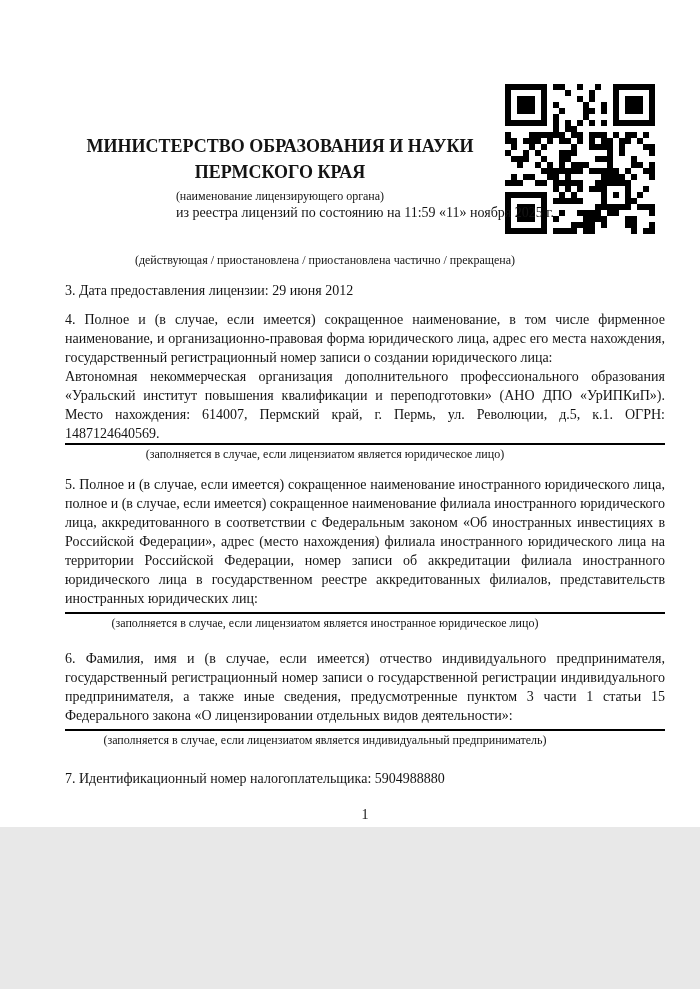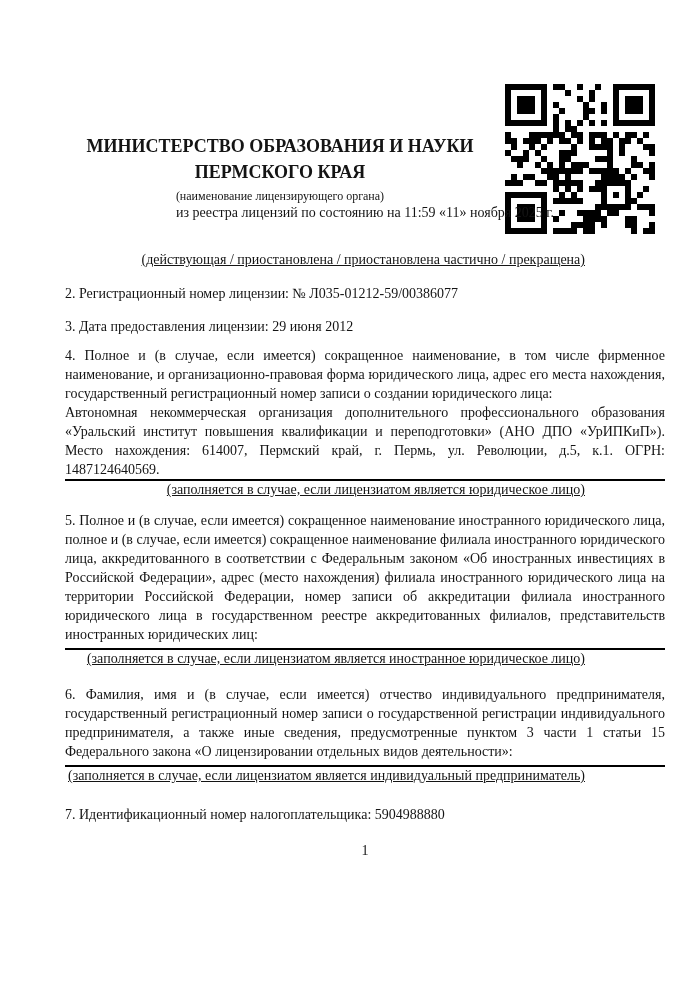--- a/index.html
+++ b/index.html
@@ -1,36 +1,36 @@
 <!DOCTYPE html>
 <html lang="ru"><head>
 <meta charset="utf-8">
 <style>
   html,body{margin:0;padding:0;background:#e8e8e8;}
   .page{
     position:relative;
-    width:700px;height:989px;
+    width:700px;height:827px;
     margin:0 auto;
     background:#ffffff;
     font-family:"Liberation Serif","DejaVu Serif",serif;
     color:#141414;
     font-size:14px;line-height:19px;
     overflow:hidden;
     box-sizing:border-box;
   }
   .qr{position:absolute;left:505px;top:84px;width:150px;height:150px;background:#fff;}
   .qr svg{display:block;}
   .content{position:absolute;left:65px;top:0;width:600px;}
   .org{margin-top:133px;width:430px;text-align:center;}
   .org-line{font-weight:bold;font-size:18px;line-height:26px;white-space:nowrap;}
   .org-note{font-size:12px;line-height:13px;margin-top:5px;}
   .doc-title{margin-top:100px;text-align:center;}
   .doc-subtitle{text-align:center;}
   .para{margin:0;text-align:justify;text-justify:inter-word;}
-  .note{font-size:14px;line-height:14px;text-align:right;width:520px;text-decoration:underline;}
+  .note{font-size:12px;line-height:14px;text-align:center;width:520px;}
   .fill-line{border:none;border-top:2px solid #000;height:0;width:600px;margin:0;padding:0;}
   .m-sec1{margin-top:31px;}
   .m-sec2{margin-top:17px;}
   .m-sec3{margin-top:14px;}
   .m-sec4{margin-top:10px;}
   .m-sec5{margin-top:14px;}
   .m-sec6{margin-top:19px;}
   .m-sec7{margin-top:22px;}
   .line-gap{margin-top:2px;}
   .line-gap-lg{margin-top:4px;}
@@ -356,23 +356,20 @@
       <div class="org-line">ПЕРМСКОГО КРАЯ</div>
       <div class="org-note">(наименование лицензирующего органа)</div>
     </div>
 
     <div class="doc-subtitle">из реестра лицензий по состоянию на 11:59 «11» ноября 2025 г.</div>
 
     <div class="m-sec1">
       <div class="note">(действующая / приостановлена / приостановлена частично / прекращена)</div>
     </div>
 
-    <div class="m-sec2">
-      <p class="para">2. Регистрационный номер лицензии: № Л035-01212-59/00386077</p>
-    </div>
 
     <div class="m-sec3">
       <p class="para">3. Дата предоставления лицензии: 29 июня 2012</p>
     </div>
 
     <div class="m-sec4">
       <p class="para">4. Полное и (в случае, если имеется) сокращенное наименование, в том числе фирменное наименование, и организационно-правовая форма юридического лица, адрес его места нахождения, государственный регистрационный номер записи о создании юридического лица:</p>
       <p class="para">Автономная некоммерческая организация дополнительного профессионального образования «Уральский институт повышения квалификации и переподготовки» (АНО ДПО «УрИПКиП»). Место нахождения: 614007, Пермский край, г. Пермь, ул. Революции, д.5, к.1. ОГРН: 1487124640569.</p>
       <hr class="fill-line">
       <div class="note line-gap">(заполняется в случае, если лицензиатом является юридическое лицо)</div>

